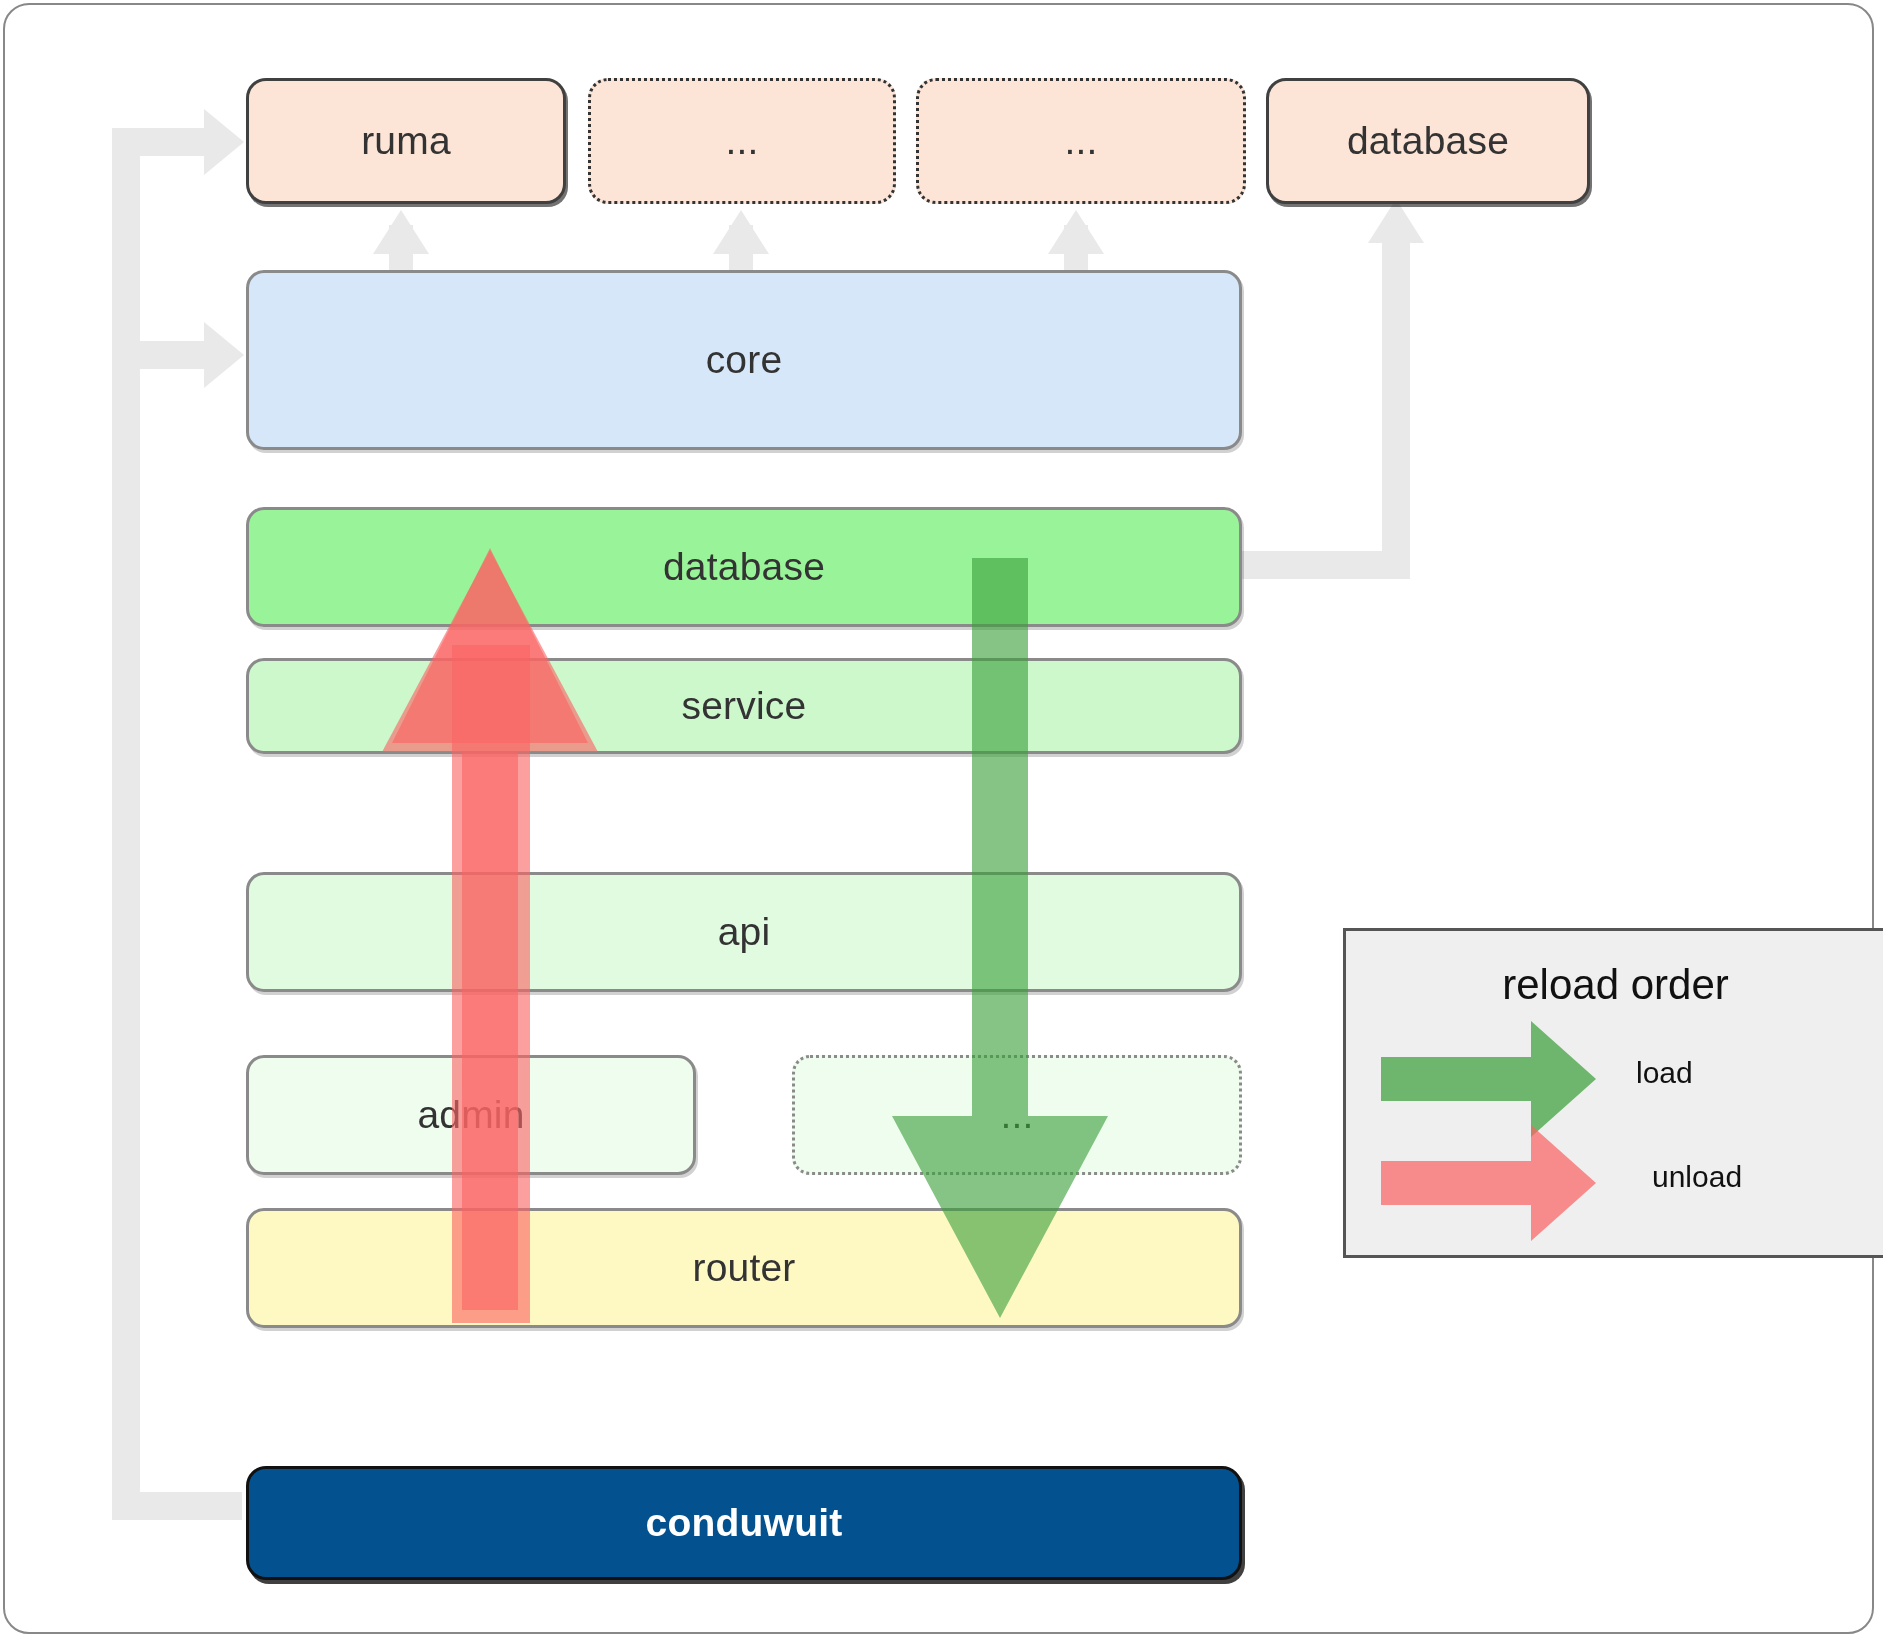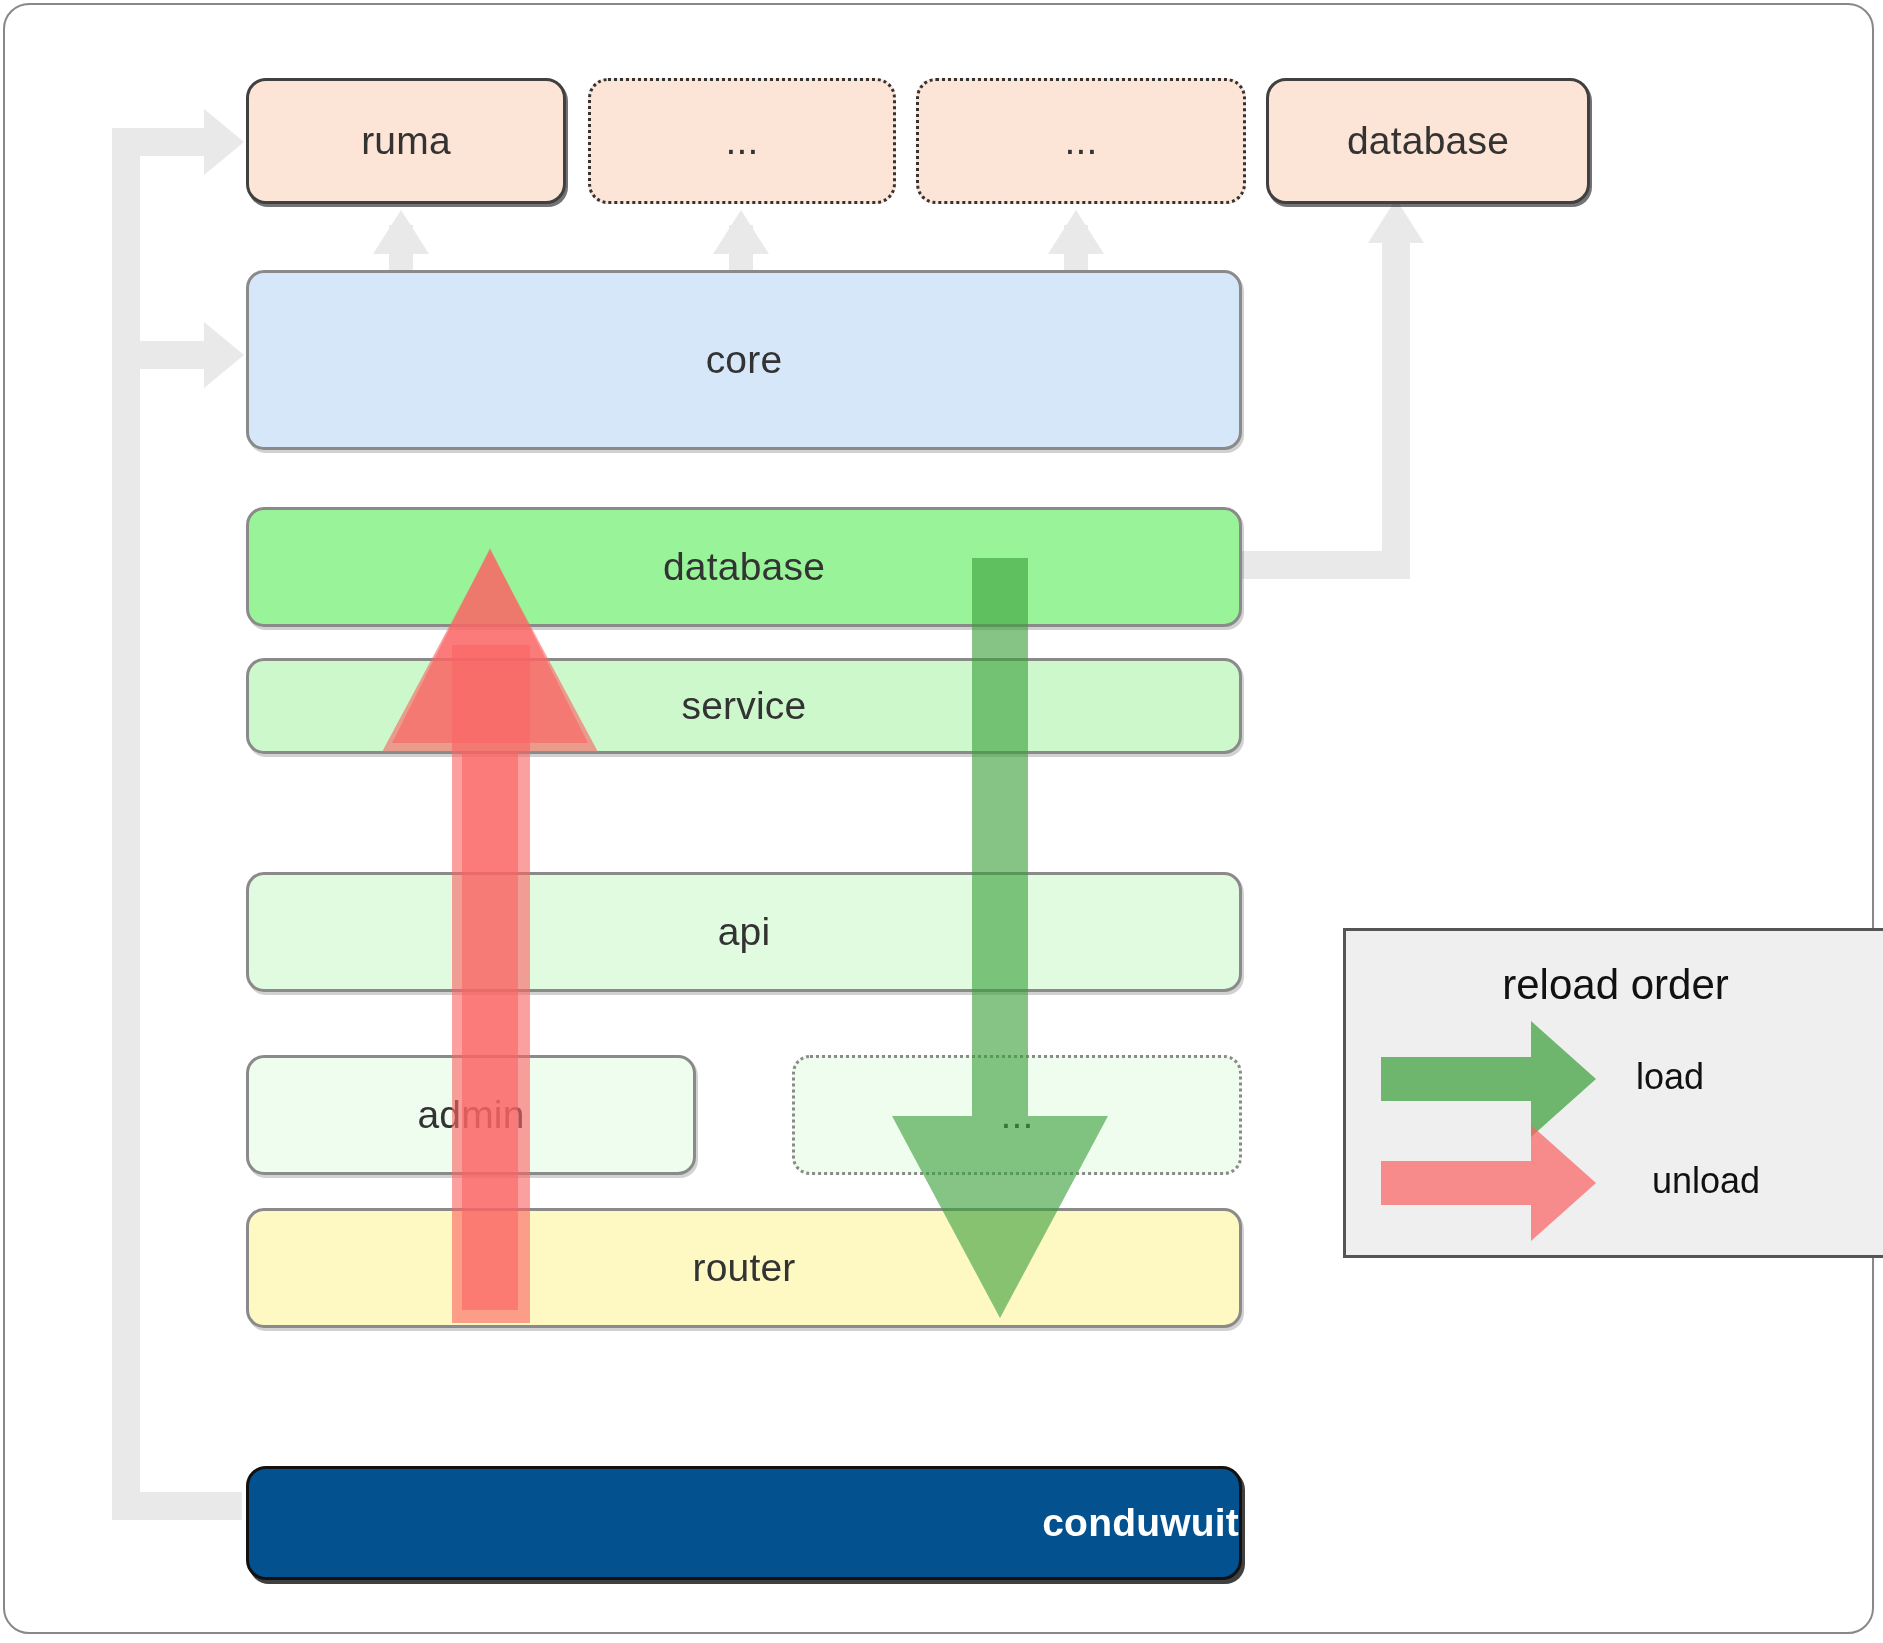--- a/index.html
+++ b/index.html
@@ -65,21 +65,20 @@
     border: 3px dotted #8a8a8a;
     border-radius: 18px;
   }
   .node.app {
     background: #03528f;
     border: 3px solid #111111;
     border-radius: 20px;
     color: #ffffff;
     font-weight: bold;
     box-shadow: 3px 4px 0 rgba(0,0,0,.75);
-    justify-content: flex-end;
   }
   
   .gconn {
     position: absolute;
     background: #e9e9e9;
   }
   .garrow-right {
     position: absolute;
     width: 0; height: 0;
     border-top: 33px solid transparent;
@@ -107,21 +106,21 @@
   }
   .legend-title {
     position: absolute;
     width: 100%;
     text-align: center;
     font-size: 42px;
     color: #111111;
   }
   .legend-label {
     position: absolute;
-    font-size: 36px;
+    font-size: 30px;
     color: #111111;
   }
 </style>
 </head>
 <body>
 
 <div id="canvas">
   <div id="frame"></div>
 
   <div class="gconn" style="left:112px; top:128px; width:28px; height:1392px;"></div>

